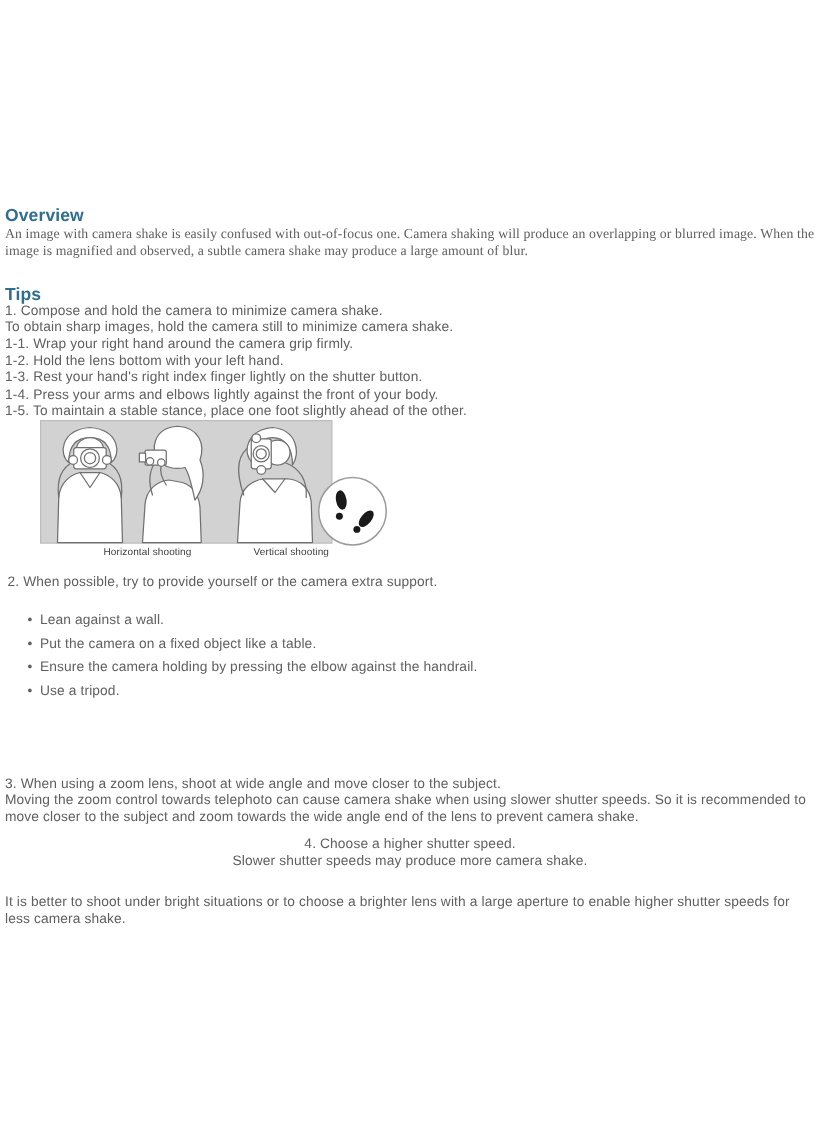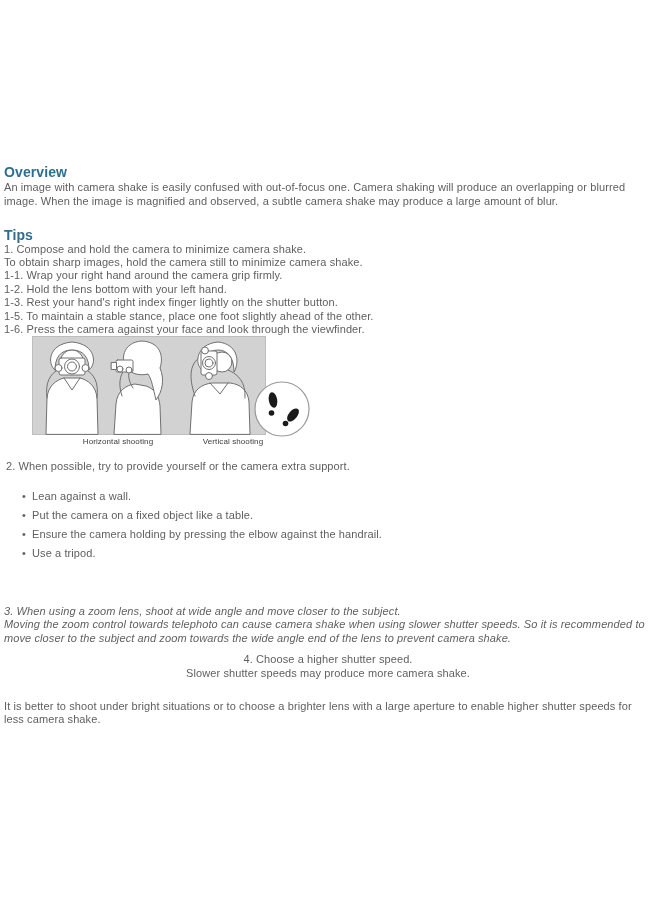--- a/index.html
+++ b/index.html
@@ -22,21 +22,21 @@
     width: 656px;
     padding: 166px 4px 0 4px;
   }
   .h {
     color: #2e6e8e;
     font-weight: bold;
     font-size: 14px;
     margin: 0;
   }
   p { margin: 0; }
-  .overview-body { margin-top: 2px; }
+  .overview-body { margin-top: 2px; font-family: Liberation Serif, serif; }
   .tips-head { margin-top: 21px; }
   .step-line { margin: 0; }
   .figure-wrap {
     margin: 0 0 12px 3px;
     width: 292px;
     height: 112px;
     padding-left: 25px;
   }
   .figure-wrap svg { display: block; }
   .fig-caption {
@@ -56,42 +56,42 @@
     position: relative;
     padding-left: 10px;
   }
   ul.support-list li::before {
     content: "\2022";
     position: absolute;
     left: 0;
     top: 0;
     color: #5f5f5f;
   }
-  .sec3 { margin-top: 44px; font-style: italic; }
+  .sec3 { margin-top: 60px; }
   .sec4 { margin-top: 8px; text-align: center; }
   .closing { margin-top: 20px; }
 </style>
 </head>
 <body>
 
 <div class="content">
 
   <h3 class="h">Overview</h3>
   <p class="overview-body">An image with camera shake is easily confused with out-of-focus one. Camera shaking will produce an overlapping or blurred image. When the image is magnified and observed, a subtle camera shake may produce a large amount of blur.</p>
 
   <h3 class="h tips-head">Tips</h3>
 
   <div>
     <p class="step-line">1. Compose and hold the camera to minimize camera shake.</p>
     <p class="step-line">To obtain sharp images, hold the camera still to minimize camera shake.</p>
     <p class="step-line">1-1. Wrap your right hand around the camera grip firmly.</p>
     <p class="step-line">1-2. Hold the lens bottom with your left hand.</p>
     <p class="step-line">1-3. Rest your hand's right index finger lightly on the shutter button.</p>
+    <p class="step-line">1-4. Press your arms and elbows lightly against the front of your body.</p>
     <p class="step-line">1-5. To maintain a stable stance, place one foot slightly ahead of the other.</p>
-    <p class="step-line">1-6. Press the camera against your face and look through the viewfinder.</p>
   </div>
 
   <div class="figure-wrap">
     <svg width="292" height="112" viewBox="0 0 292 112" xmlns="http://www.w3.org/2000/svg">
 
       <rect x="0.5" y="0.5" width="233" height="98" fill="#d2d2d2" stroke="#bdbdbd"></rect>
 
       <g stroke="#707070" stroke-width="1" fill="#ffffff" stroke-linejoin="round" stroke-linecap="round">
 
         <g>

